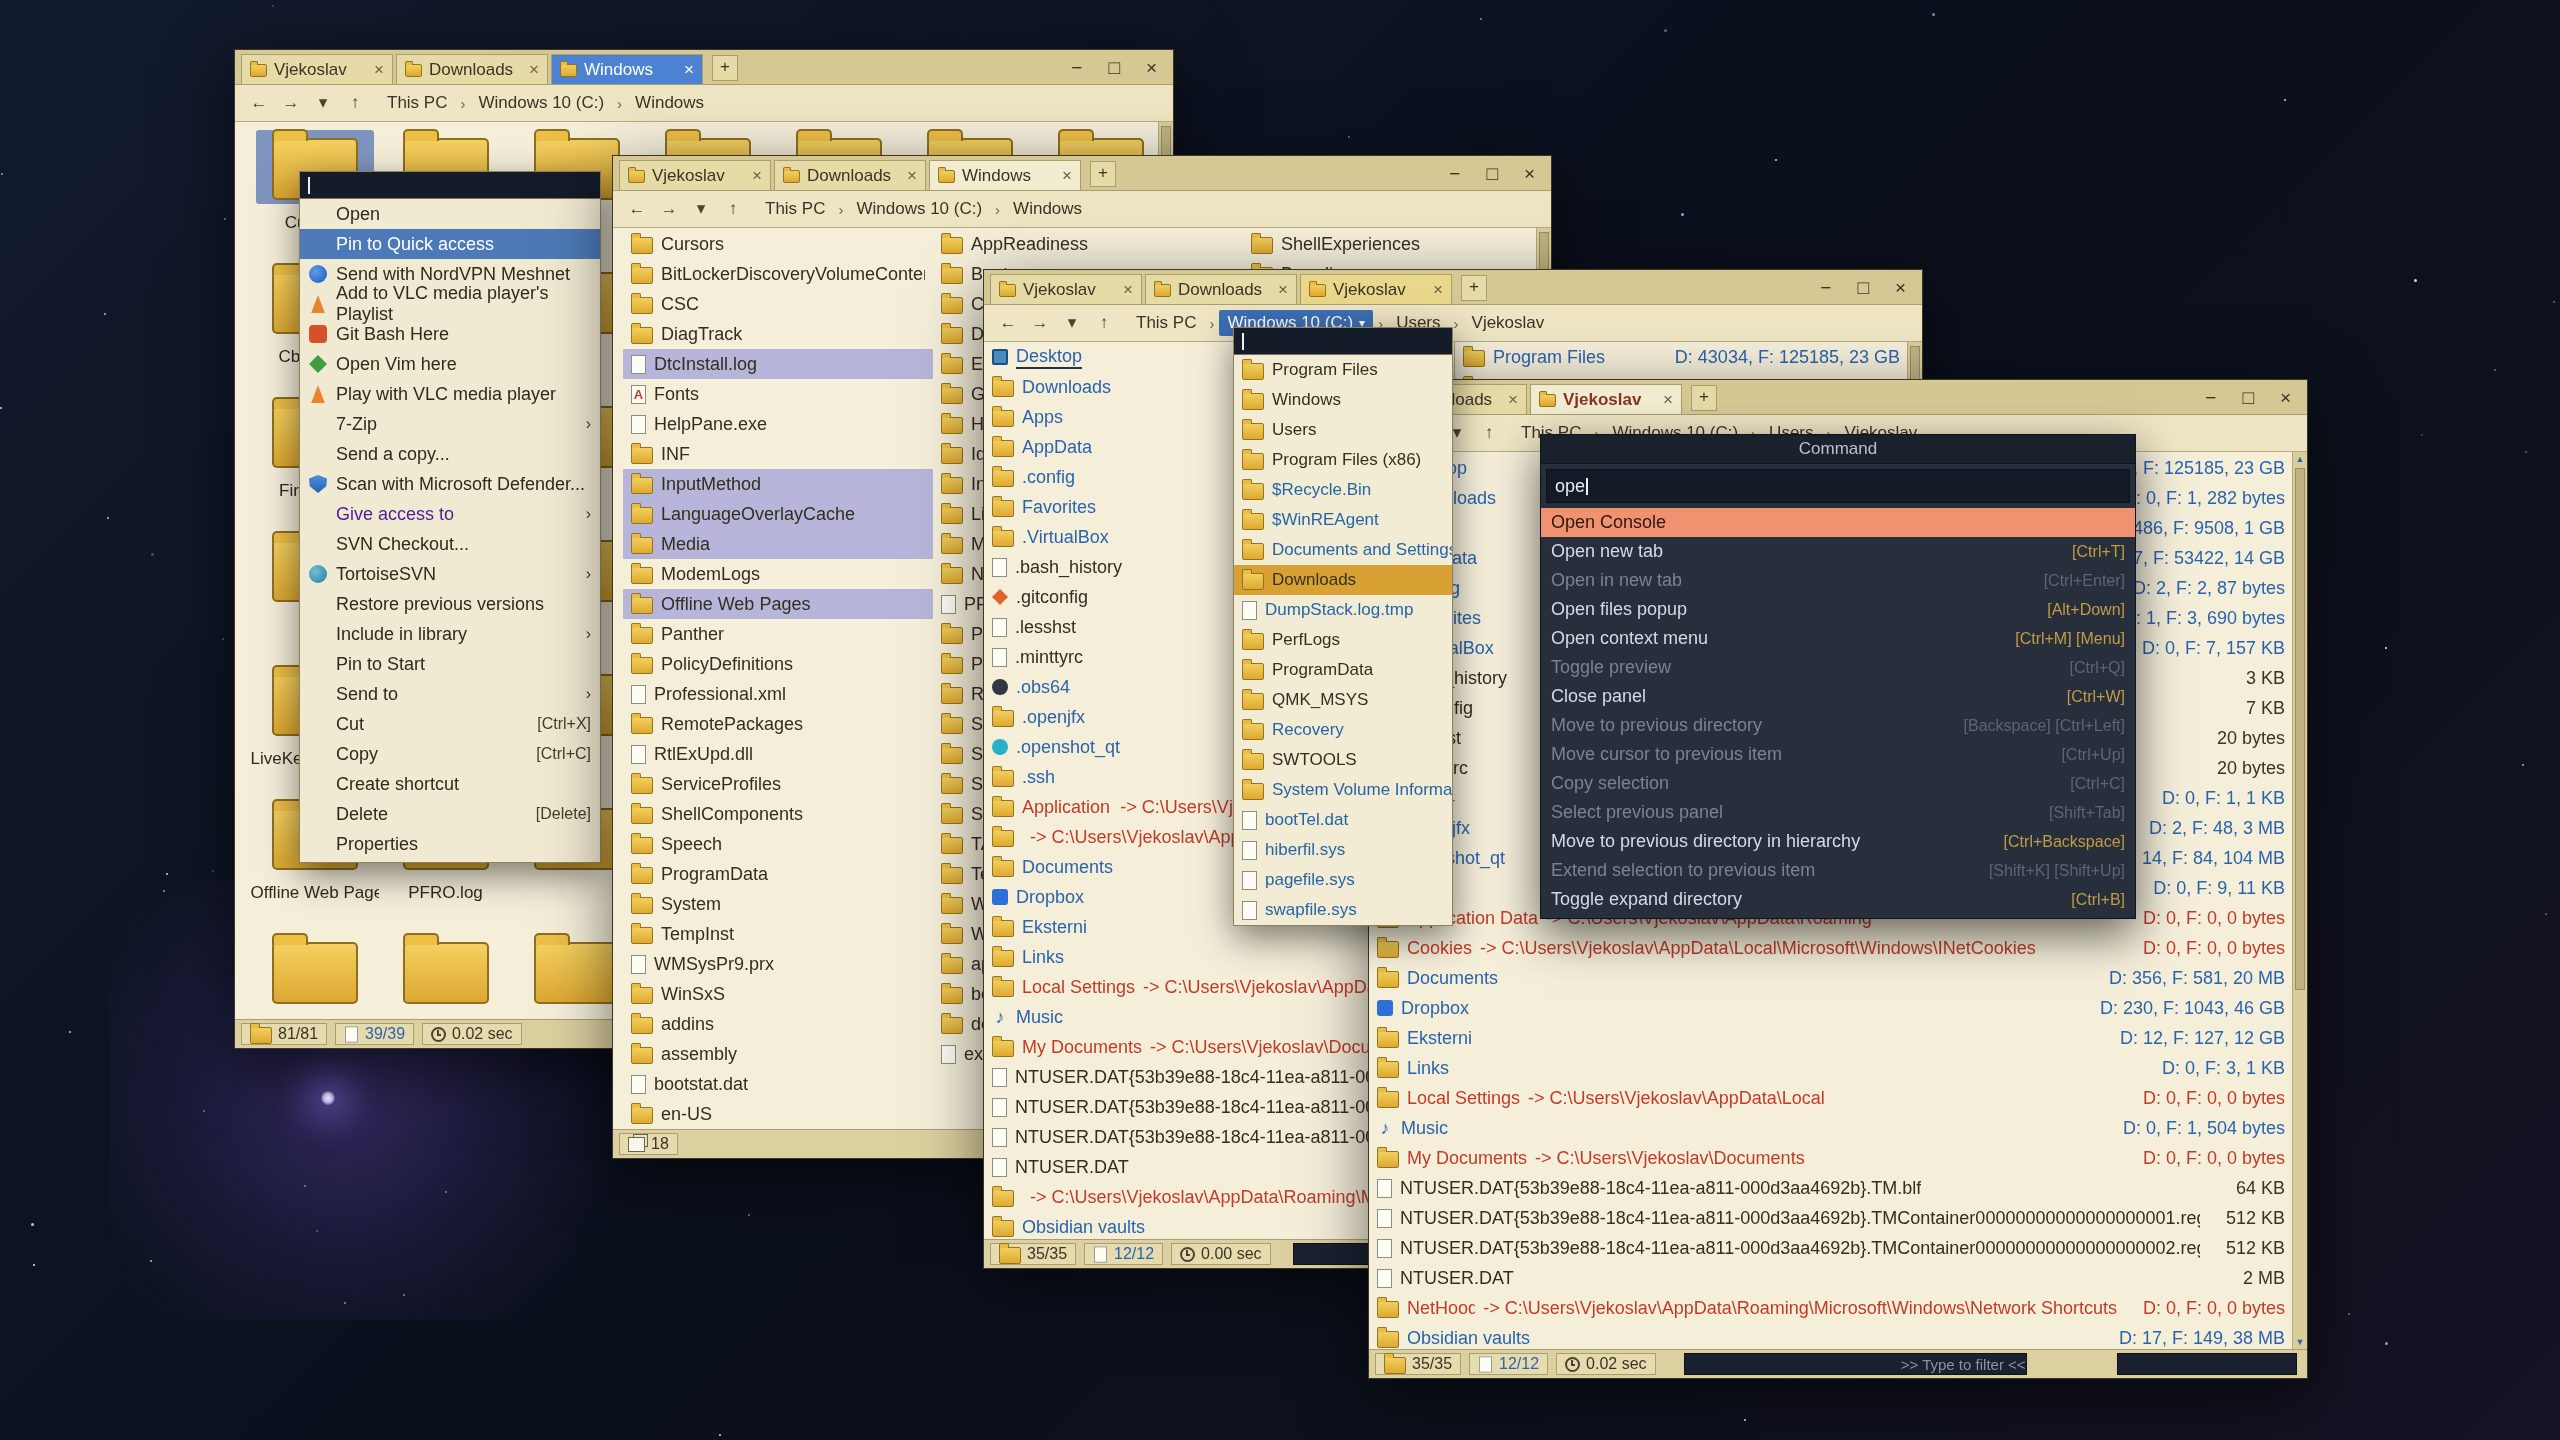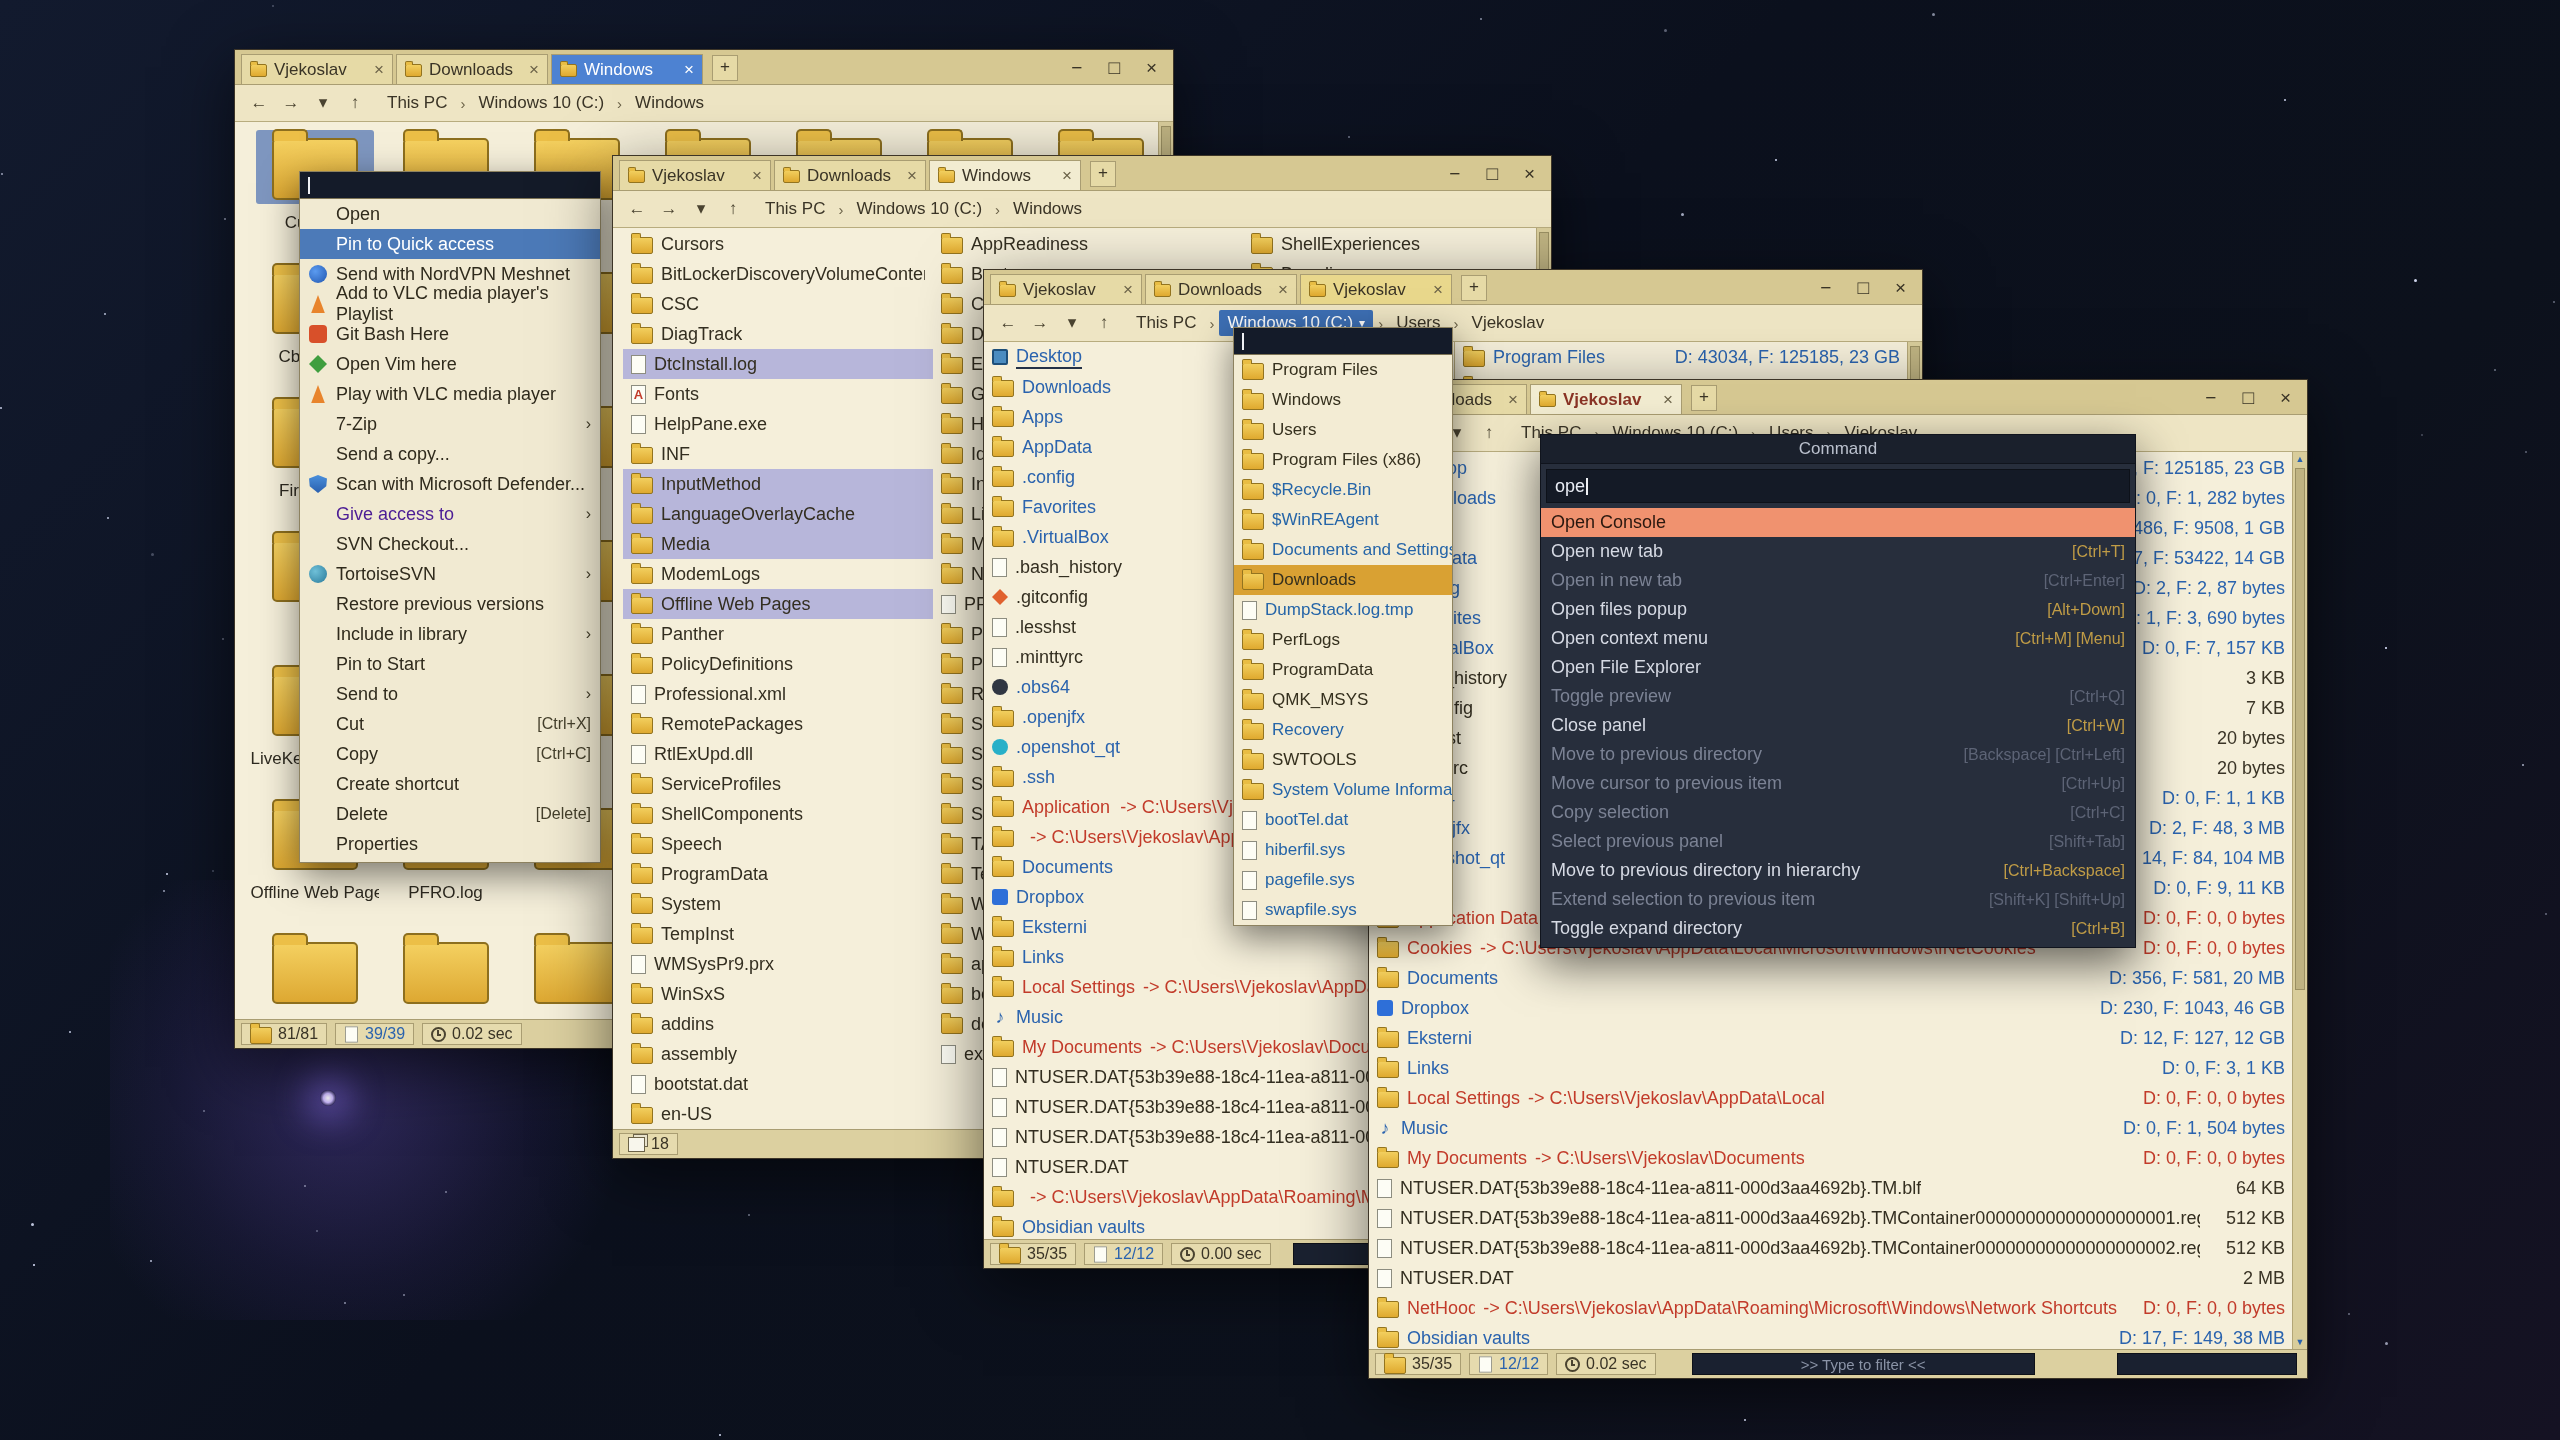--- a/index.html
+++ b/index.html
@@ -43,21 +43,21 @@
   .crumb.hl{background:#3d6fb4;color:#fff;border-radius:2px;}
   .crumbsep{color:#6b6248;font-size:15px;}
   .ddarrow{font-size:12px;}
   .content{flex:1;position:relative;overflow:hidden;background:#f5efda;}
   .statusbar{height:28px;background:#dcd0a0;border-top:1px solid #a99d72;display:flex;align-items:center;
     padding:0 6px;gap:8px;font-size:16px;color:#3a3426;flex:none;}
   .seg{display:flex;align-items:center;gap:6px;border:1px solid #a99d72;background:#e6dbae;height:22px;
     padding:0 8px;box-sizing:border-box;}
   .scount.blue{color:#2a63ae;}
   .darkbox{background:#1a2130;border:1px solid #0e1118;height:22px;box-sizing:border-box;}
-  .filterbox{width:343px;margin-left:28px;display:flex;align-items:center;justify-content:center;}
+  .filterbox{width:343px;margin-left:20px;display:flex;align-items:center;justify-content:flex-end;}
   .filtertext{color:#8a93a6;font-size:15px;}
   .filterboxL{width:224px;margin-left:14px;}
   .filterboxR{width:180px;margin-left:auto;margin-right:4px;}
   .vscroll{position:absolute;right:0;top:0;bottom:0;width:14px;background:#d9cd9b;border-left:1px solid #b3a677;}
   .sarrow{height:14px;text-align:center;font-size:9px;color:#2a63ae;line-height:14px;}
   .sarrow.bottom{position:absolute;bottom:0;left:0;right:0;}
   .thumb{position:absolute;left:2px;right:2px;background:#bfb382;border:1px solid #9a8f62;}
   
   .fi{width:20px;height:15px;position:relative;background:linear-gradient(#f2cf5e,#dfa92f);
     border:1px solid #93741f;border-radius:2px;flex:none;margin-top:3px;}
@@ -1610,23 +1610,20 @@
         <span class="ps">[Ctrl+Enter]</span>
       </div>
       <div class="pitem">
         <span>Open files popup</span>
         <span class="ps">[Alt+Down]</span>
       </div>
       <div class="pitem">
         <span>Open context menu</span>
         <span class="ps">[Ctrl+M] [Menu]</span>
       </div>
-      <div class="pitem">
-        <span>Open File Explorer</span>
-      </div>
       <div class="pitem dim">
         <span>Toggle preview</span>
         <span class="ps">[Ctrl+Q]</span>
       </div>
       <div class="pitem">
         <span>Close panel</span>
         <span class="ps">[Ctrl+W]</span>
       </div>
       <div class="pitem dim">
         <span>Move to previous directory</span>

